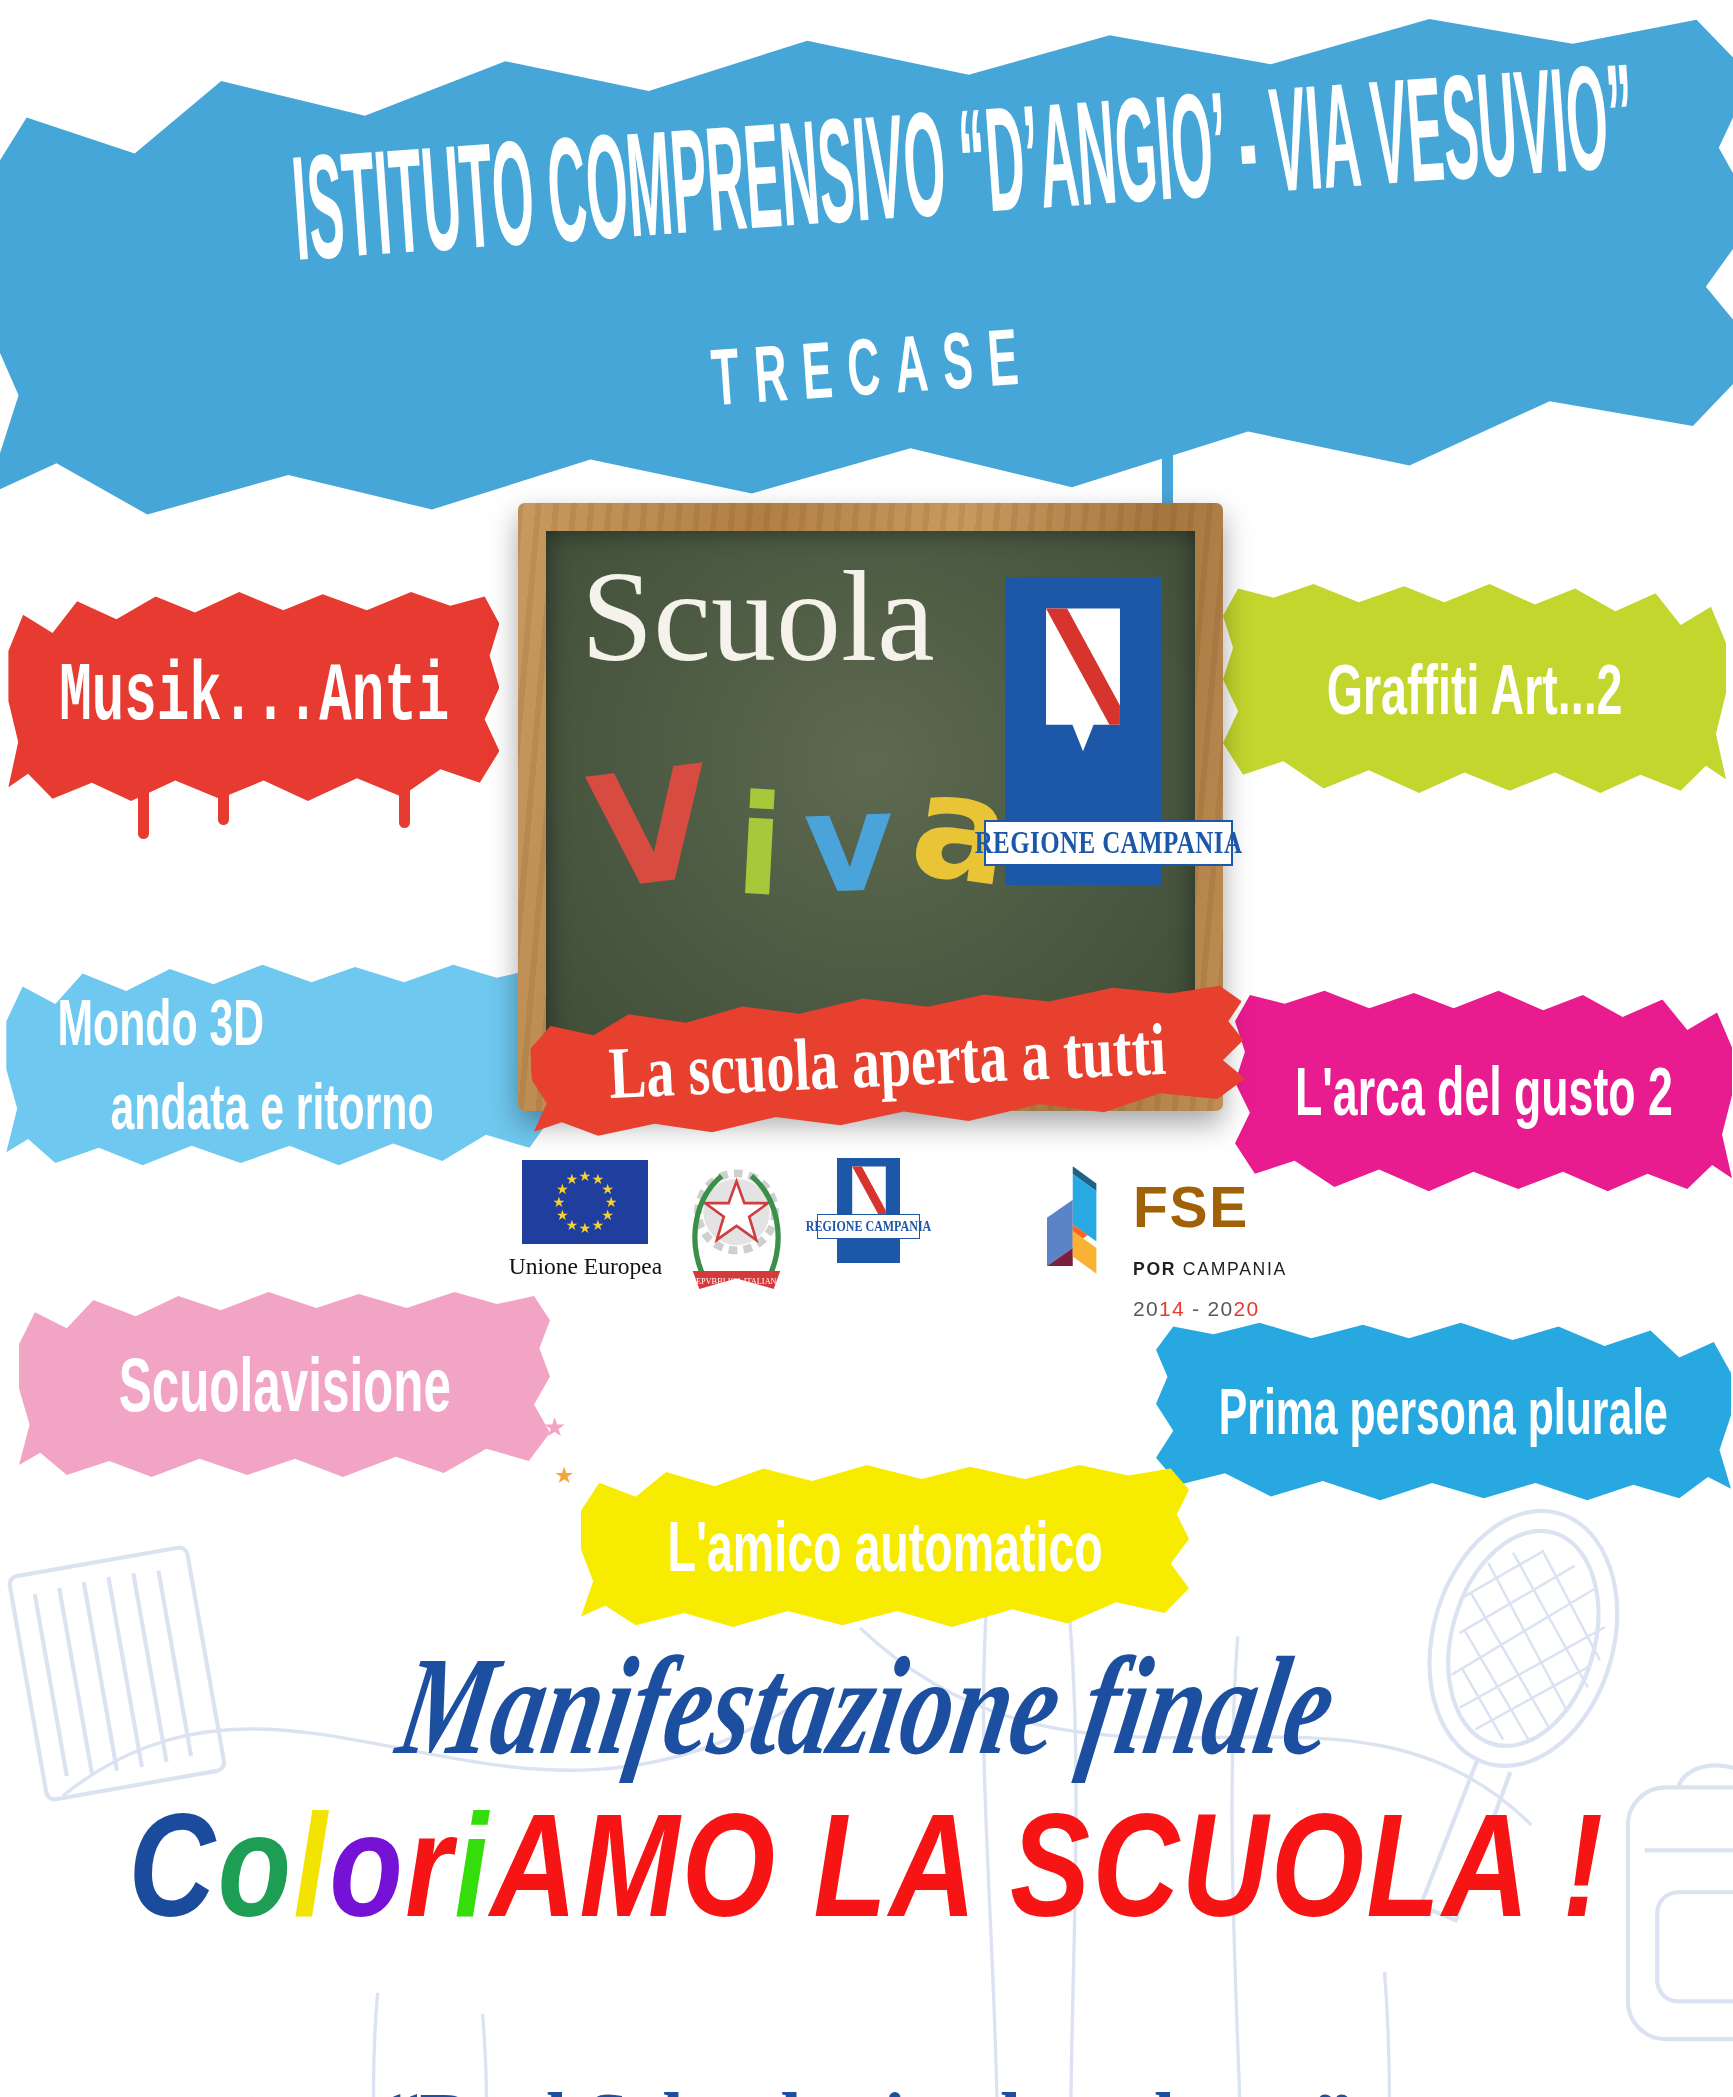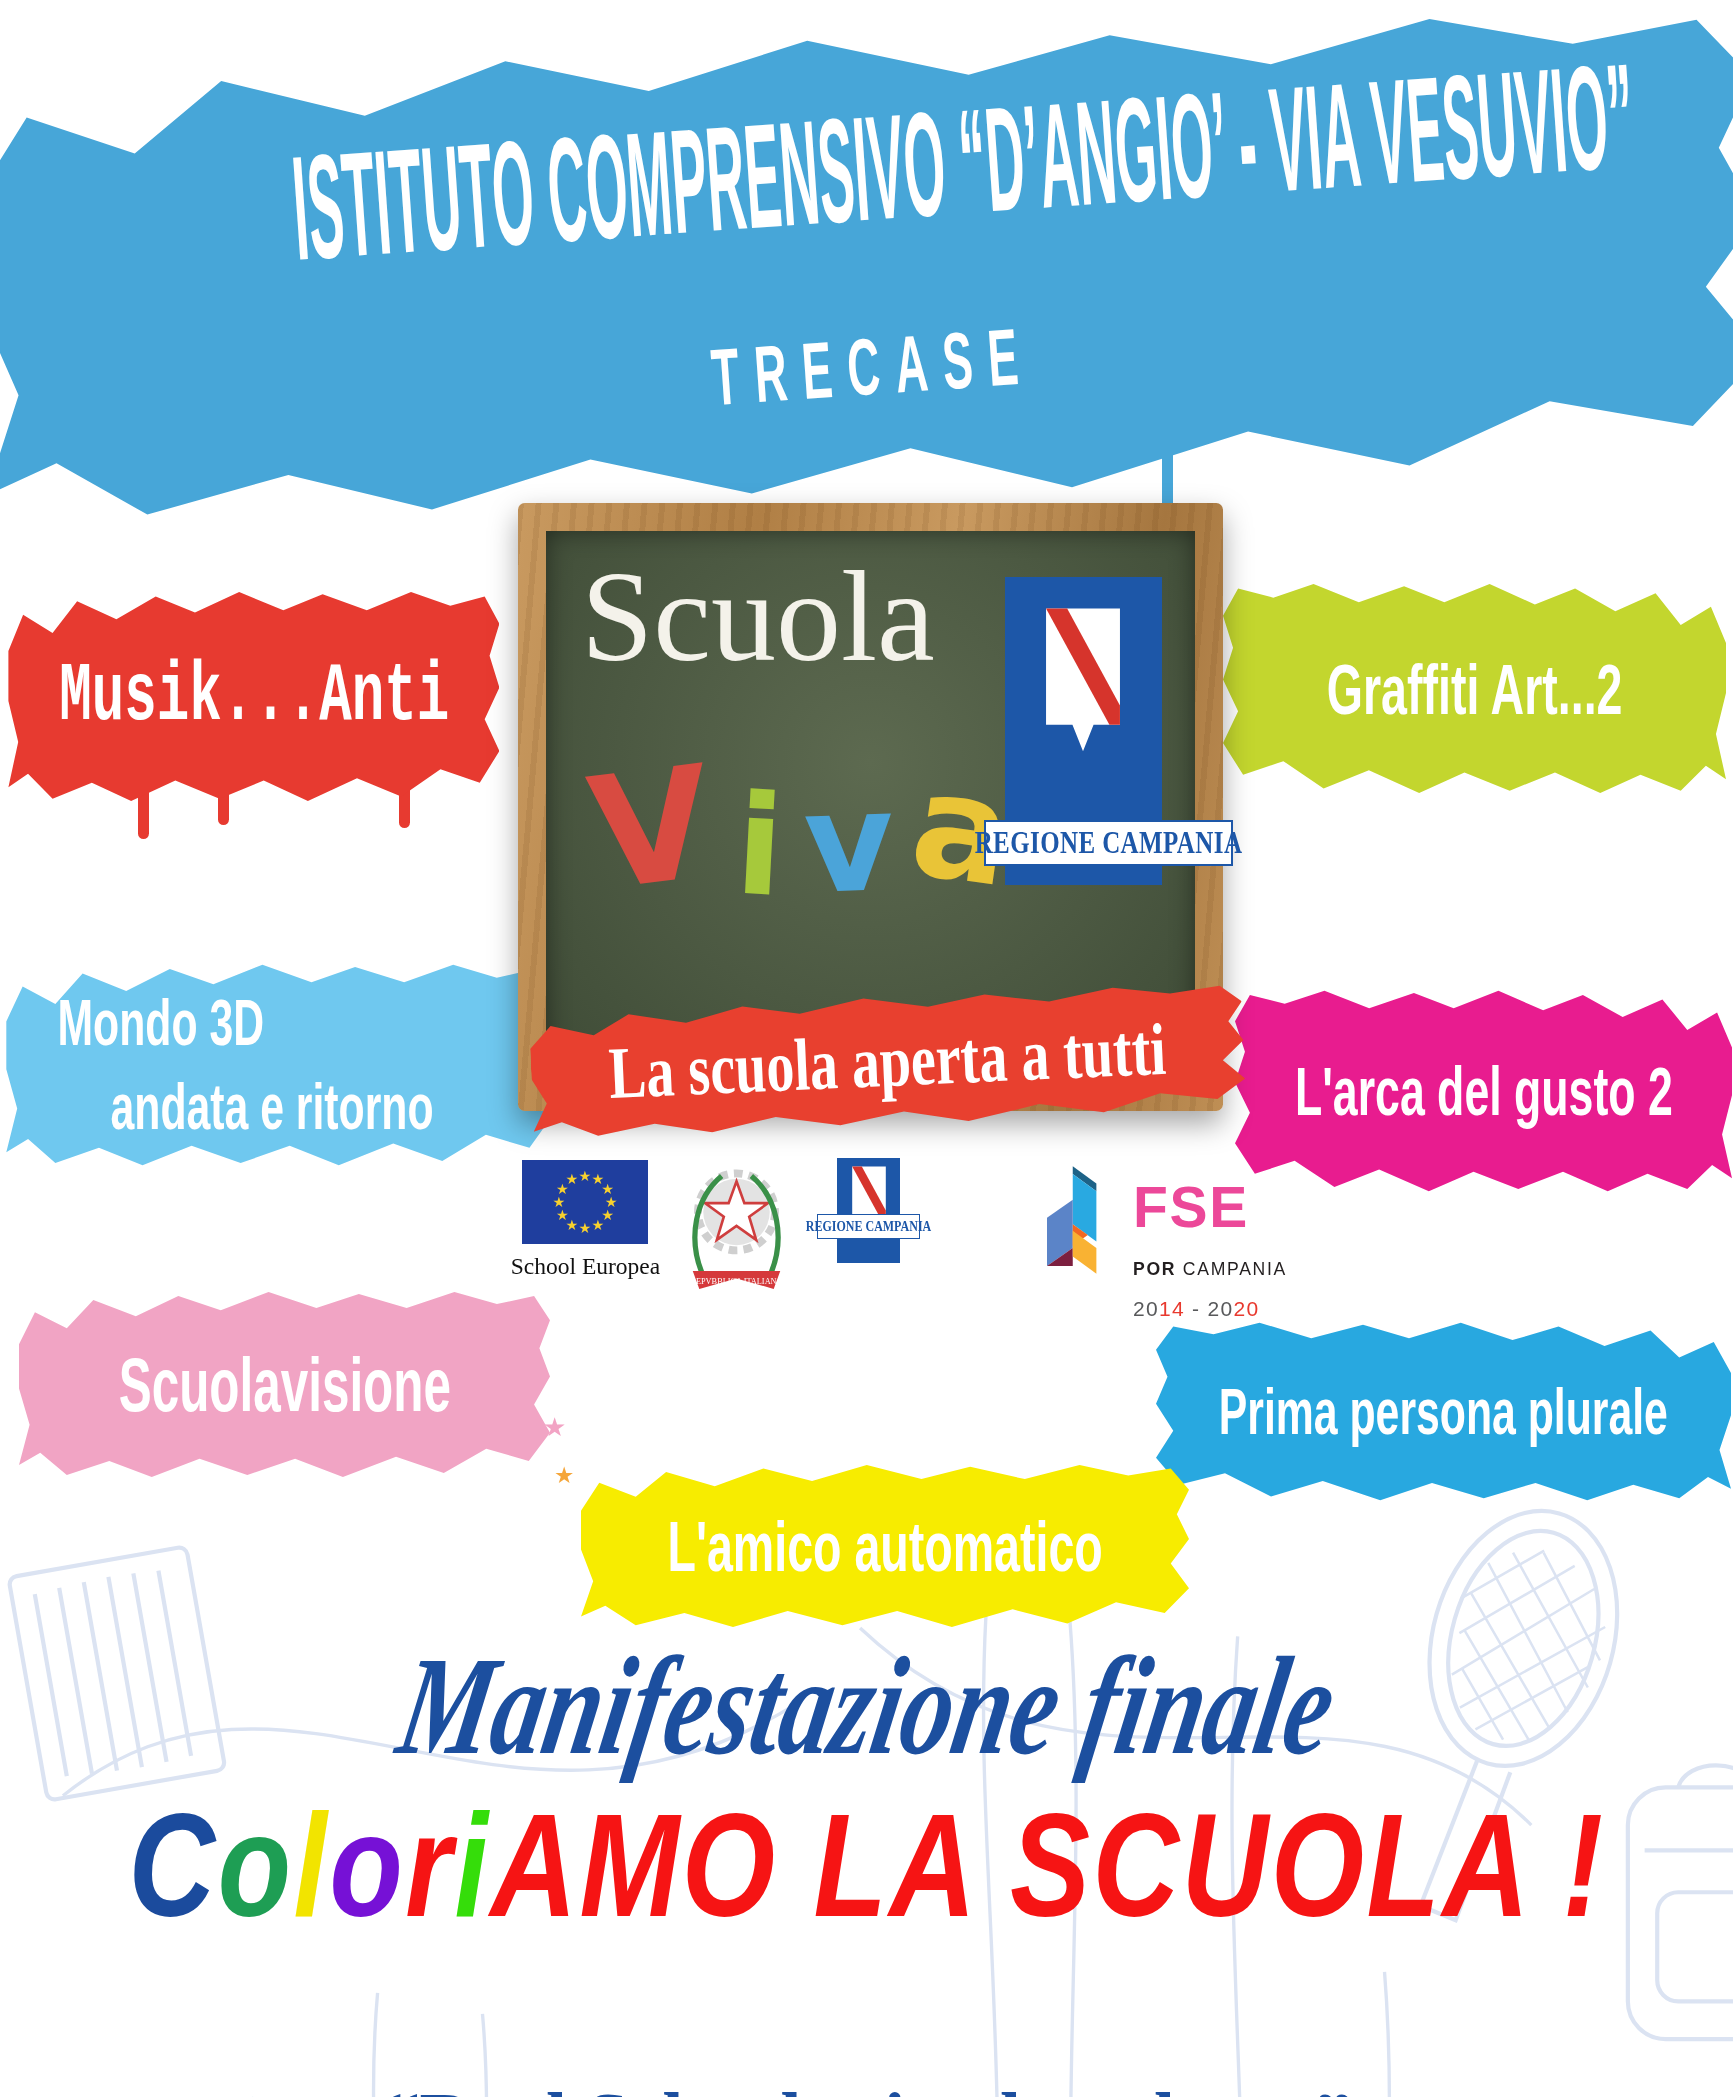--- a/index.html
+++ b/index.html
@@ -92,21 +92,21 @@
   .eu-label{margin-top:8.4px;font-family:"Liberation Serif",serif;font-size:23.5px;color:#111;text-align:center;width:185px;margin-left:-29px;white-space:nowrap;}
   .it-emblem{position:absolute;left:684px;top:0px;width:105px;height:138px;}
   .rc-small{position:absolute;left:837px;top:2.1px;width:63px;height:105px;background:#1d57a8;}
   .rc-small svg{position:absolute;left:11.7px;top:5.9px;width:40px;height:72px;}
   .rc-small-band{position:absolute;left:-20px;right:-20px;top:56px;height:22.7px;background:#fff;border:1.7px solid #1d57a8;
     display:flex;align-items:center;justify-content:center;}
   .rc-small-band span{font-family:"Liberation Serif",serif;font-weight:bold;color:#1d57a8;font-size:12px;transform:scaleY(1.2);white-space:nowrap;}
   .fse{position:absolute;left:1047px;top:6.3px;width:260px;height:134px;}
   .fse-ribbon{position:absolute;left:0;top:4.2px;width:73px;height:108px;}
   .fse-text{position:absolute;left:86px;top:17px;}
-  .fse-title{font-size:57px;font-weight:bold;color:#ec4899;letter-spacing:1.7px;line-height:1;}
+  .fse-title{font-size:57px;font-weight:bold;color:#a16207;letter-spacing:1.7px;line-height:1;}
   .fse-sub{font-size:17.6px;color:#231f20;letter-spacing:1.7px;margin-top:23px;white-space:pre;}
   .fse-years{font-size:21px;font-weight:normal;margin-top:17px;color:#58595b;letter-spacing:1.3px;white-space:pre;}
 
   
   .etext{position:absolute;left:0;right:0;text-align:center;color:#1c4f9f;z-index:3;white-space:nowrap;}
   .kicker{top:1636px;font-family:"Liberation Serif",serif;font-style:italic;font-weight:bold;font-size:122px;}
   .kicker span{display:inline-block;transform:skewX(-10deg) scale(0.85,1.15);}
   .colorline{top:1781px;font-weight:bold;font-style:italic;font-size:120px;letter-spacing:2.5px;white-space:pre;
     transform:scaleY(1.22);transform-origin:top center;}
   .invite1{top:1960px;}
@@ -266,21 +266,21 @@
               <text x="181" y="166">★</text>
             <text x="150" y="174">★</text>
               <text x="119" y="166">★</text>
               <text x="96" y="143">★</text>
             <text x="88" y="112">★</text>
               <text x="96" y="81">★</text>
               <text x="119" y="58">★</text>
           </g>
         </svg>
       </div>
-      <div class="eu-label">School Europea</div>
+      <div class="eu-label">Unione Europea</div>
     </div>
 
     <svg class="it-emblem" viewBox="0 0 240 300">
       <circle cx="120" cy="120" r="88" fill="none" stroke="#cfcfcf" stroke-width="18" stroke-dasharray="20 14"></circle>
       <circle cx="120" cy="120" r="76" fill="#e3e3e3"></circle>
       <path d="M120,50 L138,100 L192,100 L149,131 L165,184 L120,152 L75,184 L91,131 L48,100 L102,100 Z" fill="#ffffff" stroke="#cf3e3e" stroke-width="6"></path>
       <path d="M42,262 C8,180 26,88 86,38" fill="none" stroke="#3a9048" stroke-width="12"></path>
       <path d="M198,262 C232,180 214,88 154,38" fill="none" stroke="#3a9048" stroke-width="12"></path>
       <path d="M20,255 L220,255 L205,296 L120,272 L35,296 Z" fill="#d5393b"></path>
       <text x="120" y="284" font-size="19" fill="#ffffff" text-anchor="middle" font-family="Liberation Serif, serif">REPVBBLICA ITALIANA</text>

